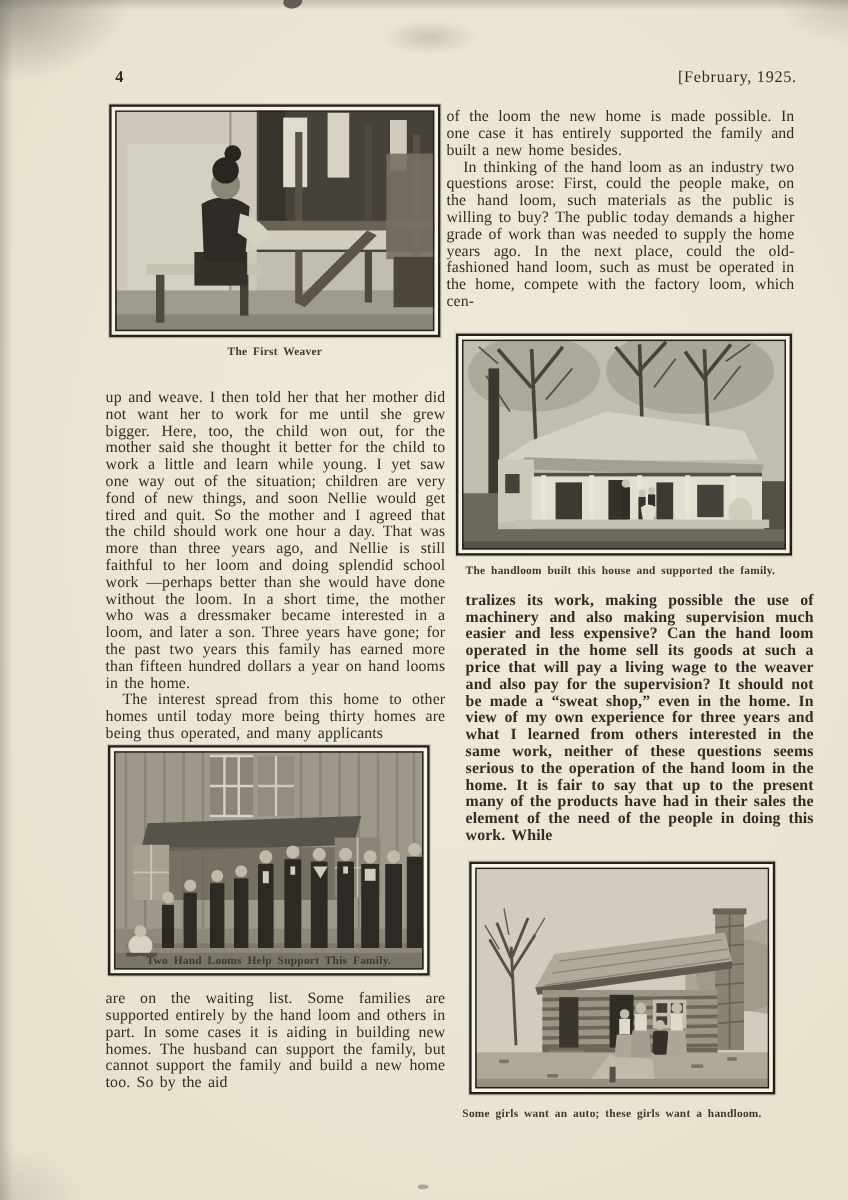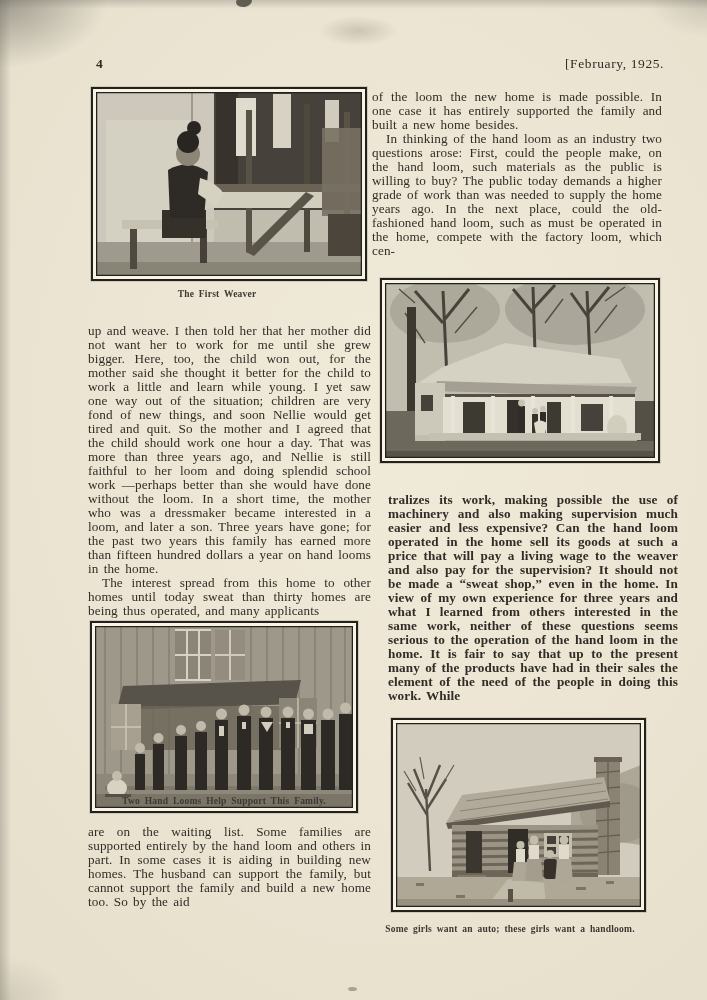--- a/index.html
+++ b/index.html
@@ -72,25 +72,25 @@
       <rect x="66" y="118" width="44" height="28" fill="#332f29"></rect>
       <path d="M72,78 q20,-12 40,2 l-4,46 -34,0 z" fill="#2c2924"></path>
       <path d="M104,86 q16,4 24,16 l-8,12 -18,-12 z" fill="#ddd8c9"></path>
       <circle cx="92" cy="62" r="12" fill="#8f887b"></circle>
       <circle cx="92" cy="50" r="11" fill="#26221e"></circle>
       <circle cx="98" cy="36" r="7" fill="#26221e"></circle>
       <rect x="0" y="0" width="266" height="184" fill="#6b6456" opacity="0.05"></rect>
       <rect x="0.5" y="0.5" width="265" height="183" fill="none" stroke="#24211c" stroke-width="1.5"></rect>
     </svg>
   </figure>
-  <div class="caption" style="left:79px;top:289px;width:276px;">The First Weaver</div>
+  <div class="caption" style="left:91px;top:289px;width:276px;">The First Weaver</div>
 
   <div class="textblock" style="left:88px;top:324px;width:283px;">
     <p>up and weave. I then told her that her mother did not want her to work for me until she grew bigger. Here, too, the child won out, for the mother said she thought it better for the child to work a little and learn while young. I yet saw one way out of the situation; children are very fond of new things, and soon Nellie would get tired and quit. So the mother and I agreed that the child should work one hour a day. That was more than three years ago, and Nellie is still faithful to her loom and doing splendid school work —perhaps better than she would have done without the loom. In a short time, the mother who was a dressmaker became interested in a loom, and later a son. Three years have gone; for the past two years this family has earned more than fifteen hundred dollars a year on hand looms in the home.</p>
-    <p class="indent">The interest spread from this home to other homes until today sweat than thirty homes are being thus operated, and many applicants</p>
+    <p class="indent">The interest spread from this home to other homes until today more being thirty homes are being thus operated, and many applicants</p>
   </div>
 
   <figure class="photo" style="left:90px;top:621px;">
     <svg width="258" height="182" viewBox="0 0 258 182">
       <rect width="258" height="182" fill="#a19b8e"></rect>
       <g stroke="#837d70" stroke-width="2" opacity=".65">
         <line x1="10" y1="0" x2="10" y2="148"></line>
           <line x1="26" y1="0" x2="26" y2="148"></line>
         <line x1="42" y1="0" x2="42" y2="148"></line>
           <line x1="58" y1="0" x2="58" y2="148"></line>
@@ -237,20 +237,21 @@
       <ellipse cx="232" cy="144" rx="10" ry="12" fill="#d8d4c5"></ellipse>
       <rect x="250" y="118" width="20" height="44" fill="#555046"></rect>
       <rect x="44" y="150" width="212" height="7" fill="#cbc7b8"></rect>
       <rect x="60" y="157" width="192" height="4" fill="#b5b1a2"></rect>
       <rect x="0" y="158" width="270" height="17" fill="#6e695d"></rect>
       <rect x="0" y="168" width="270" height="7" fill="#57534a"></rect>
       <rect x="0" y="0" width="270" height="175" fill="#6b6456" opacity="0.05"></rect>
       <rect x="0.5" y="0.5" width="269" height="174" fill="none" stroke="#24211c" stroke-width="1.5"></rect>
     </svg>
   </figure>
+  <div class="caption" style="left:372px;top:471px;width:290px;">The handloom built this house and supported the family.</div>
 
   <div class="textblock" style="left:388px;top:493px;width:290px;font-weight:bold;">
     <p>tralizes its work, making possible the use of machinery and also making supervision much easier and less expensive? Can the hand loom operated in the home sell its goods at such a price that will pay a living wage to the weaver and also pay for the supervision? It should not be made a “sweat shop,” even in the home. In view of my own experience for three years and what I learned from others interested in the same work, neither of these questions seems serious to the operation of the hand loom in the home. It is fair to say that up to the present many of the products have had in their sales the element of the need of the people in doing this work. While</p>
   </div>
 
   <figure class="photo" style="left:391px;top:718px;">
     <svg width="245" height="184" viewBox="0 0 245 184">
       <rect width="245" height="184" fill="#d7d2c4"></rect>
       <polygon points="175,70 245,42 245,122 175,112" fill="#a8a192" opacity=".8"></polygon>
       <ellipse cx="222" cy="90" rx="38" ry="30" fill="#968f80" opacity=".5"></ellipse>

